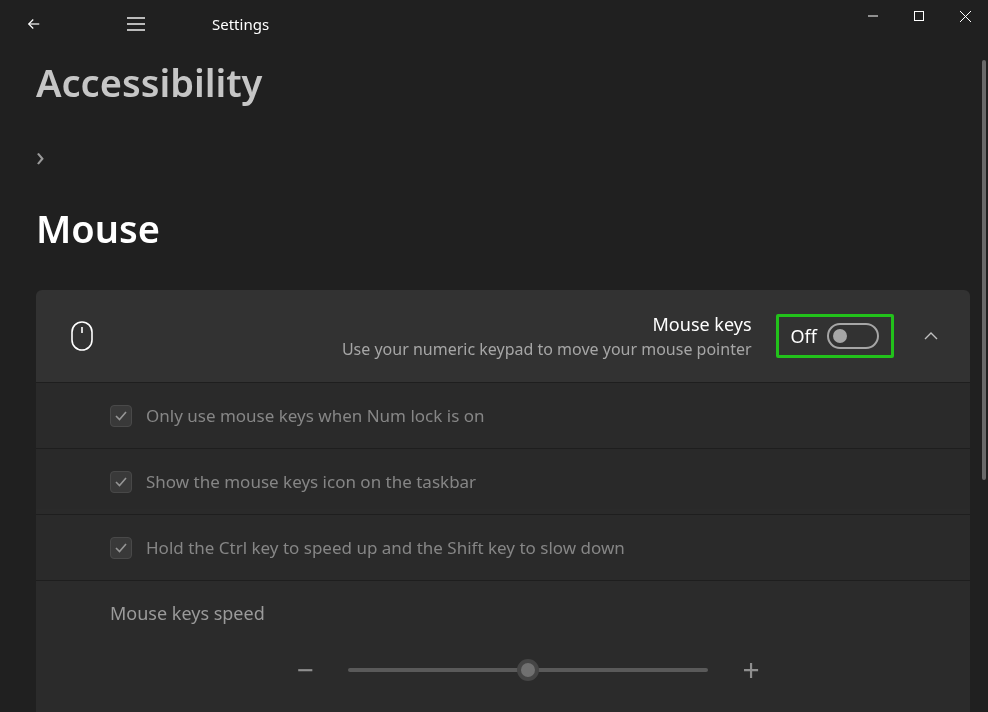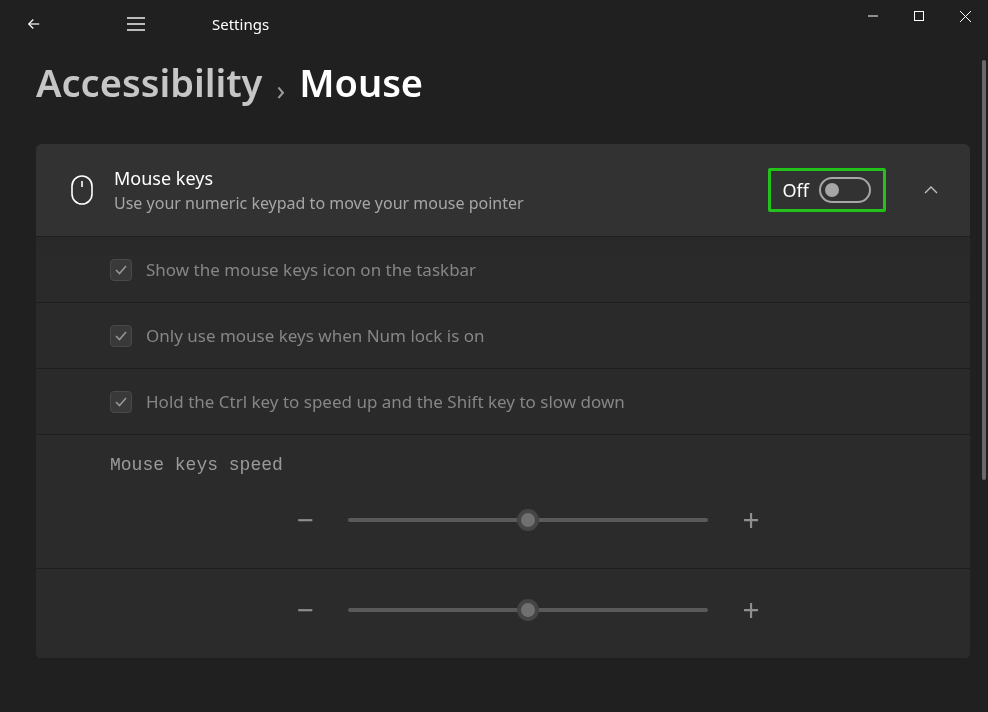--- a/index.html
+++ b/index.html
@@ -45,22 +45,23 @@
       width: 46px; height: 32px;
       display:flex; align-items:center; justify-content:center;
       color:#ffffff; cursor:pointer;
     }
     .header {
       padding: 8px 36px 18px 36px;
     }
     .breadcrumb {
       font-size: 38px;
       font-weight: 600;
-      display:flex; align-items:flex-end; gap: 14px;
+      display:flex; align-items:flex-start; gap: 28px;
       color:#ffffff;
+      flex-direction:column;
     }
     .breadcrumb .parent { color:#c6c6c6; font-weight:600;}
     .breadcrumb .sep { color:#9a9a9a; font-size: 28px; font-weight:400;}
     .content { padding: 18px 18px 0 36px; }
     .card-group { border-radius: 6px; overflow:hidden;}
     .row {
       background: #2d2d2d;
       border-bottom: 1px solid #1e1e1e;
       display:flex;
       align-items:center;
@@ -70,25 +71,25 @@
     .row.header-row {
       background: #323232;
       padding: 22px 24px 22px 24px;
     }
     .row.sub { background:#2b2b2b; padding-left: 74px; opacity: 0.92;}
     .mouse-icon {
       width: 44px;
       display:flex; align-items:center; justify-content:center; color:#ffffff;
       flex-shrink:0;
     }
-    .row-text { display:flex; flex-direction:column; gap: 2px; flex:1; padding-left: 10px;}
+    .row-text { display:flex; flex-direction:column; gap: 2px; flex:1; padding-left: 10px; text-align: right;}
     .row-title { font-size: 18px; color:#ffffff; }
     .row-desc { font-size: 16px; color:#a6a6a6; }
     .toggle-area {
-      display:flex; align-items:center; gap: 22px; padding-left: 24px;
+      display:flex; align-items:center; gap: 14px; padding-left: 24px;
     }
     .highlight-box {
       border: 3px solid #22c21b;
       padding: 6px 12px;
       display:flex; align-items:center; gap:10px;
       border-radius: 2px;
     }
     .toggle-label { font-size: 18px; color:#ffffff;}
     .toggle-switch {
       width: 52px; height: 26px;
@@ -117,21 +118,21 @@
     }
     .check-label { font-size: 17px; color: #8f8f8f; margin-left: 14px;}
     .slider-row { 
       background:#2b2b2b; 
       flex-direction: column; 
       align-items: stretch;
       padding: 20px 24px 28px 74px;
       border-bottom: 1px solid #1e1e1e;
     }
     .slider-head { display:flex; flex-direction:column; gap:2px; margin-bottom: 24px;}
-    .slider-title { font-size: 18px; color:#9a9a9a;font-family:Liberation Mono, monospace;}
+    .slider-title { font-size: 18px; color:#9a9a9a;}
     .slider-desc { font-size: 16px; color:#7a7a7a;}
     .slider-controls {
       display:flex; align-items:center; justify-content:center; gap: 28px;
     }
     .slider-btn {
       font-size: 30px; color:#8f8f8f; cursor:pointer;
       width: 30px; text-align:center;
       user-select:none;
     }
     .slider-track {
@@ -228,30 +229,30 @@
         </div>
       </div>
     </div>
 
     <div class="row sub">
       <div class="checkbox">
         <svg width="12" height="10" viewBox="0 0 12 10" fill="none" stroke="#ffffff" stroke-width="1.6">
             <path d="M1 5l3.5 3.5L11 1"></path>
           </svg>
       </div>
-      <div class="check-label">Show the mouse keys icon on the taskbar</div>
+      <div class="check-label">Only use mouse keys when Num lock is on</div>
     </div>
 
     <div class="row sub">
       <div class="checkbox">
         <svg width="12" height="10" viewBox="0 0 12 10" fill="none" stroke="#ffffff" stroke-width="1.6">
             <path d="M1 5l3.5 3.5L11 1"></path>
           </svg>
       </div>
-      <div class="check-label">Only use mouse keys when Num lock is on</div>
+      <div class="check-label">Show the mouse keys icon on the taskbar</div>
     </div>
 
     <div class="row sub">
       <div class="checkbox">
         <svg width="12" height="10" viewBox="0 0 12 10" fill="none" stroke="#ffffff" stroke-width="1.6">
             <path d="M1 5l3.5 3.5L11 1"></path>
           </svg>
       </div>
       <div class="check-label">Hold the Ctrl key to speed up and the Shift key to slow down</div>
     </div>

